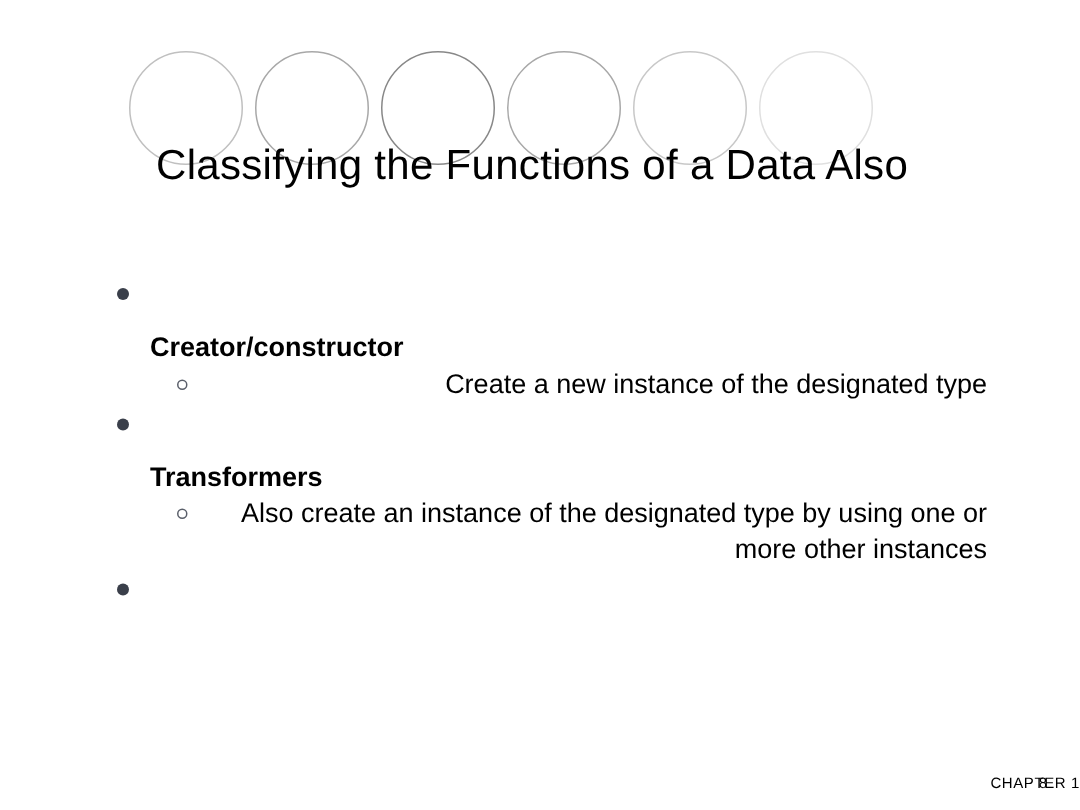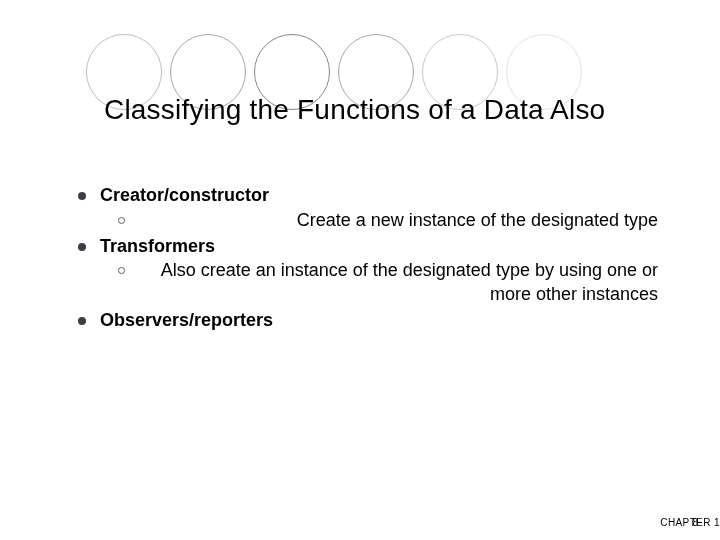--- a/index.html
+++ b/index.html
@@ -12,21 +12,21 @@
   .c3 { border-color: #888888; }
   .c4 { border-color: #a8a8a8; }
   .c5 { border-color: #c8c8c8; }
   .c6 { border-color: #e0e0e0; }
 
   .title { position: absolute; top: 94px; left: 104px; font-size: 28px; letter-spacing: 0.2px; }
 
   .content { position: absolute; top: 184px; left: 78px; width: 580px; font-size: 18px; line-height: 1.32; }
   .top-item { display: flex; align-items: flex-start; margin-bottom: 2px; }
   .top-bullet { width: 8px; height: 8px; border-radius: 50%; background: #3a3f4a; flex-shrink: 0; margin-top: 8px; margin-right: 14px; }
-  .top-body { flex: 1; }
+  .top-body { flex: 1; margin-top: 36px; }
   .top-label { font-weight: bold; }
   .sub-item { display: flex; align-items: flex-start; margin-top: 1px; margin-left: 18px; text-align: right; }
   .sub-bullet { width: 7px; height: 7px; border: 1px solid #5a5f6a; border-radius: 50%; flex-shrink: 0; margin-top: 8px; margin-right: 12px; }
   .sub-text { flex: 1; }
 
   .footer-center { position: absolute; bottom: 12px; left: 0; width: 100%; text-align: right; font-size: 10px; letter-spacing: 0.4px; color: #000; }
   .footer-right { position: absolute; bottom: 12px; right: 22px; font-size: 10px; color: #000; }
 </style>
 </head>
 <body>
@@ -62,20 +62,19 @@
       <div class="sub-item">
         <div class="sub-bullet"></div>
         <div class="sub-text">Also create an instance of the designated type by using one or more other instances</div>
       </div>
     </div>
   </div>
 
   <div class="top-item">
     <div class="top-bullet"></div>
     <div class="top-body">
-      <div class="top-label">Observers/reporters</div>
     </div>
   </div>
 
 </div>
 
 <div class="footer-center">CHAPTER 1</div>
 <div class="footer-right">8</div>
 
 </body></html>

